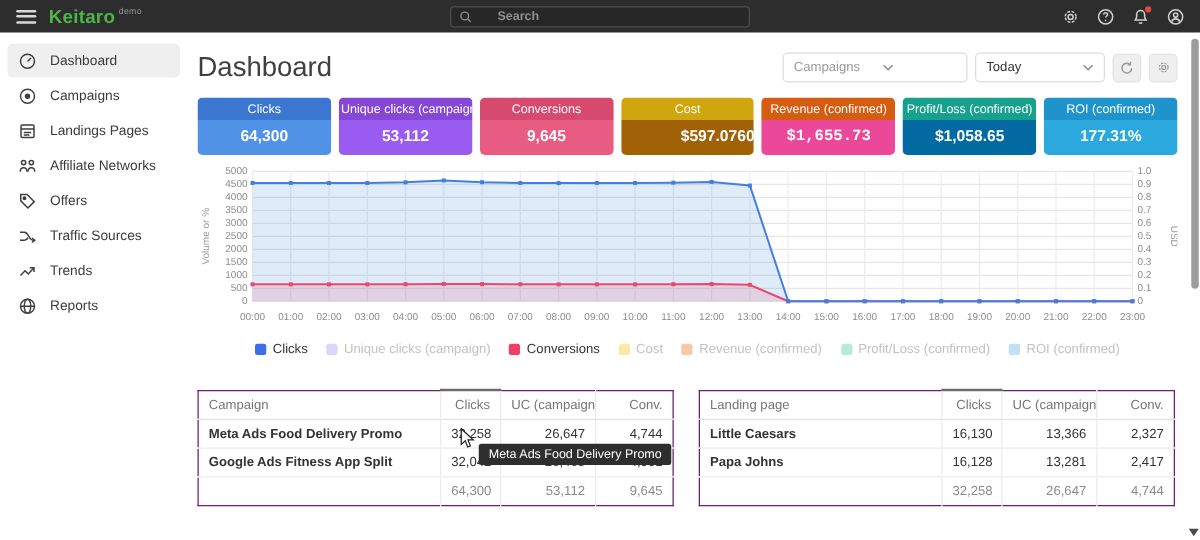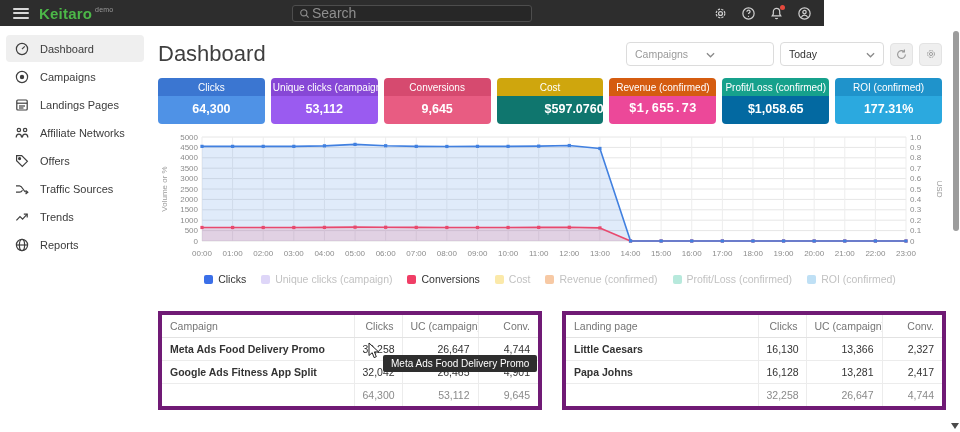--- a/index.html
+++ b/index.html
@@ -1,28 +1,28 @@
 <!DOCTYPE html>
 <html><head>
 <meta charset="utf-8">
 <style>
   * { margin:0; padding:0; box-sizing:border-box; }
   html,body { width:960px; height:432px; overflow:hidden; }
   body { font-family:"Liberation Sans", sans-serif; background:#fff; position:relative; }
   .page { width:960px; height:432px; position:relative; overflow:hidden; background:#fff; }
 
   
-  .topbar { position:absolute; top:0; left:0; width:824px; height:26px; background:#2d2d2d; display:flex; align-items:center; z-index:30; }
+  .topbar { position:absolute; top:0; left:0; width:960px; height:26px; background:#2d2d2d; display:flex; align-items:center; z-index:30; }
   .hamburger { width:16px; height:11px; margin-left:13px; display:flex; flex-direction:column; justify-content:space-between; cursor:pointer; }
   .hamburger div { height:2px; background:#d8d8d8; border-radius:1px; }
   .logo { margin-left:10px; color:#4cb748; font-weight:bold; font-size:15px; letter-spacing:.2px; display:flex; align-items:flex-start; }
   .logo .badge { color:#9a9a9a; font-size:7px; font-weight:normal; margin-left:3px; margin-top:1px; }
   .searchbox { position:absolute; left:50%; transform:translateX(-50%); width:240px; height:17px; background:#272727; border:1px solid #4d4d4d; border-radius:3px; display:flex; align-items:center; padding:0 6px; }
   .searchbox svg { flex:0 0 auto; }
-  .searchbox input { background:transparent; border:none; outline:none; color:#cfcfcf; font-size:14px; margin-left:2px; width:200px; font-family:"Liberation Sans", sans-serif; }
+  .searchbox input { background:transparent; border:none; outline:none; color:#cfcfcf; font-size:10px; margin-left:20px; width:200px; font-family:"Liberation Sans", sans-serif;font-weight:bold; }
   .searchbox input::placeholder { color:#8f8f8f; }
   .topbar-icons { position:absolute; right:12px; display:flex; align-items:center; gap:13px; }
   .tb-icon { width:15px; height:15px; color:#cfcfcf; position:relative; cursor:pointer; }
   .tb-icon svg { display:block; }
   .bell-dot { position:absolute; top:-1px; right:-1px; width:5px; height:5px; background:#e5493d; border-radius:50%; }
 
   
   .sidebar { position:absolute; top:26px; left:0; width:150px; height:406px; background:#fff; padding-top:8px; }
   .side-item { height:27px; display:flex; align-items:center; margin:1px 6px; padding:0 8px; border-radius:4px; cursor:pointer; color:#3b3b3b; }
   .side-item.active { background:#efefef; }
@@ -54,21 +54,21 @@
   .axis-title { font-size:8px; fill:#9a9a9a; font-family:"Liberation Sans", sans-serif; }
 
   .legend { display:flex; justify-content:center; gap:15px; margin-top:12px; }
   .legend-item { display:flex; align-items:center; gap:5px; font-size:10.5px; cursor:pointer; }
   .legend-item .sw { width:9px; height:9px; border-radius:2px; }
   .legend-item.on { color:#333; }
   .legend-item.off { color:#c2c2c2; }
 
   
   .tables { display:flex; gap:20px; margin-top:26px; }
-  table { border-collapse:collapse; width:380px; background:#fff; border:4px solid #701a75; table-layout:fixed; }
+  table { border-collapse:collapse; width:380px; background:#fff; border:1px solid #701a75; table-layout:fixed; }
   th, td { font-size:10.5px; padding:5px 8px; overflow:hidden; white-space:nowrap; }
   th { color:#757575; font-weight:normal; text-align:left; border-bottom:1px solid #e2e2e2; }
   th.num, td.num { text-align:right; border-left:1px solid #ececec; }
   th.sorted { border-top:2px solid #6b6b6b; }
   td.name { color:#2f2f2f; font-weight:bold; }
   tr.body-row td { border-bottom:1px solid #ececec; color:#333; }
   tr.total-row td { color:#8a8a8a; }
 
   
   .tooltip { position:absolute; left:383px; top:355px; background:#2e2e2e; color:#fff; font-size:10px; padding:3px 8px; border-radius:2px; white-space:nowrap; z-index:40; }
@@ -235,21 +235,21 @@
         <div class="card">
           <div class="c-head" style="background: rgb(135, 71, 214);">Unique clicks (campaign)</div>
           <div class="c-val" style="background: rgb(154, 91, 240);">53,112</div>
         </div>
         <div class="card">
           <div class="c-head" style="background: rgb(214, 74, 111);">Conversions</div>
           <div class="c-val" style="background: rgb(232, 92, 130);">9,645</div>
         </div>
         <div class="card">
           <div class="c-head" style="background: rgb(207, 166, 13);">Cost</div>
-          <div class="c-val" style="background: #0f766e; padding-left: 48px;">$597.0760</div>
+          <div class="c-val" style="background: #a16207; padding-left: 48px;">$597.0760</div>
         </div>
         <div class="card">
           <div class="c-head" style="background: rgb(213, 92, 16);">Revenue (confirmed)</div>
           <div class="c-val" style="background: #ec4899; font-family: Liberation Mono, monospace;">$1,655.73</div>
         </div>
         <div class="card">
           <div class="c-head" style="background: rgb(22, 161, 140);">Profit/Loss (confirmed)</div>
           <div class="c-val" style="background: #0369a1;">$1,058.65</div>
         </div>
         <div class="card">

